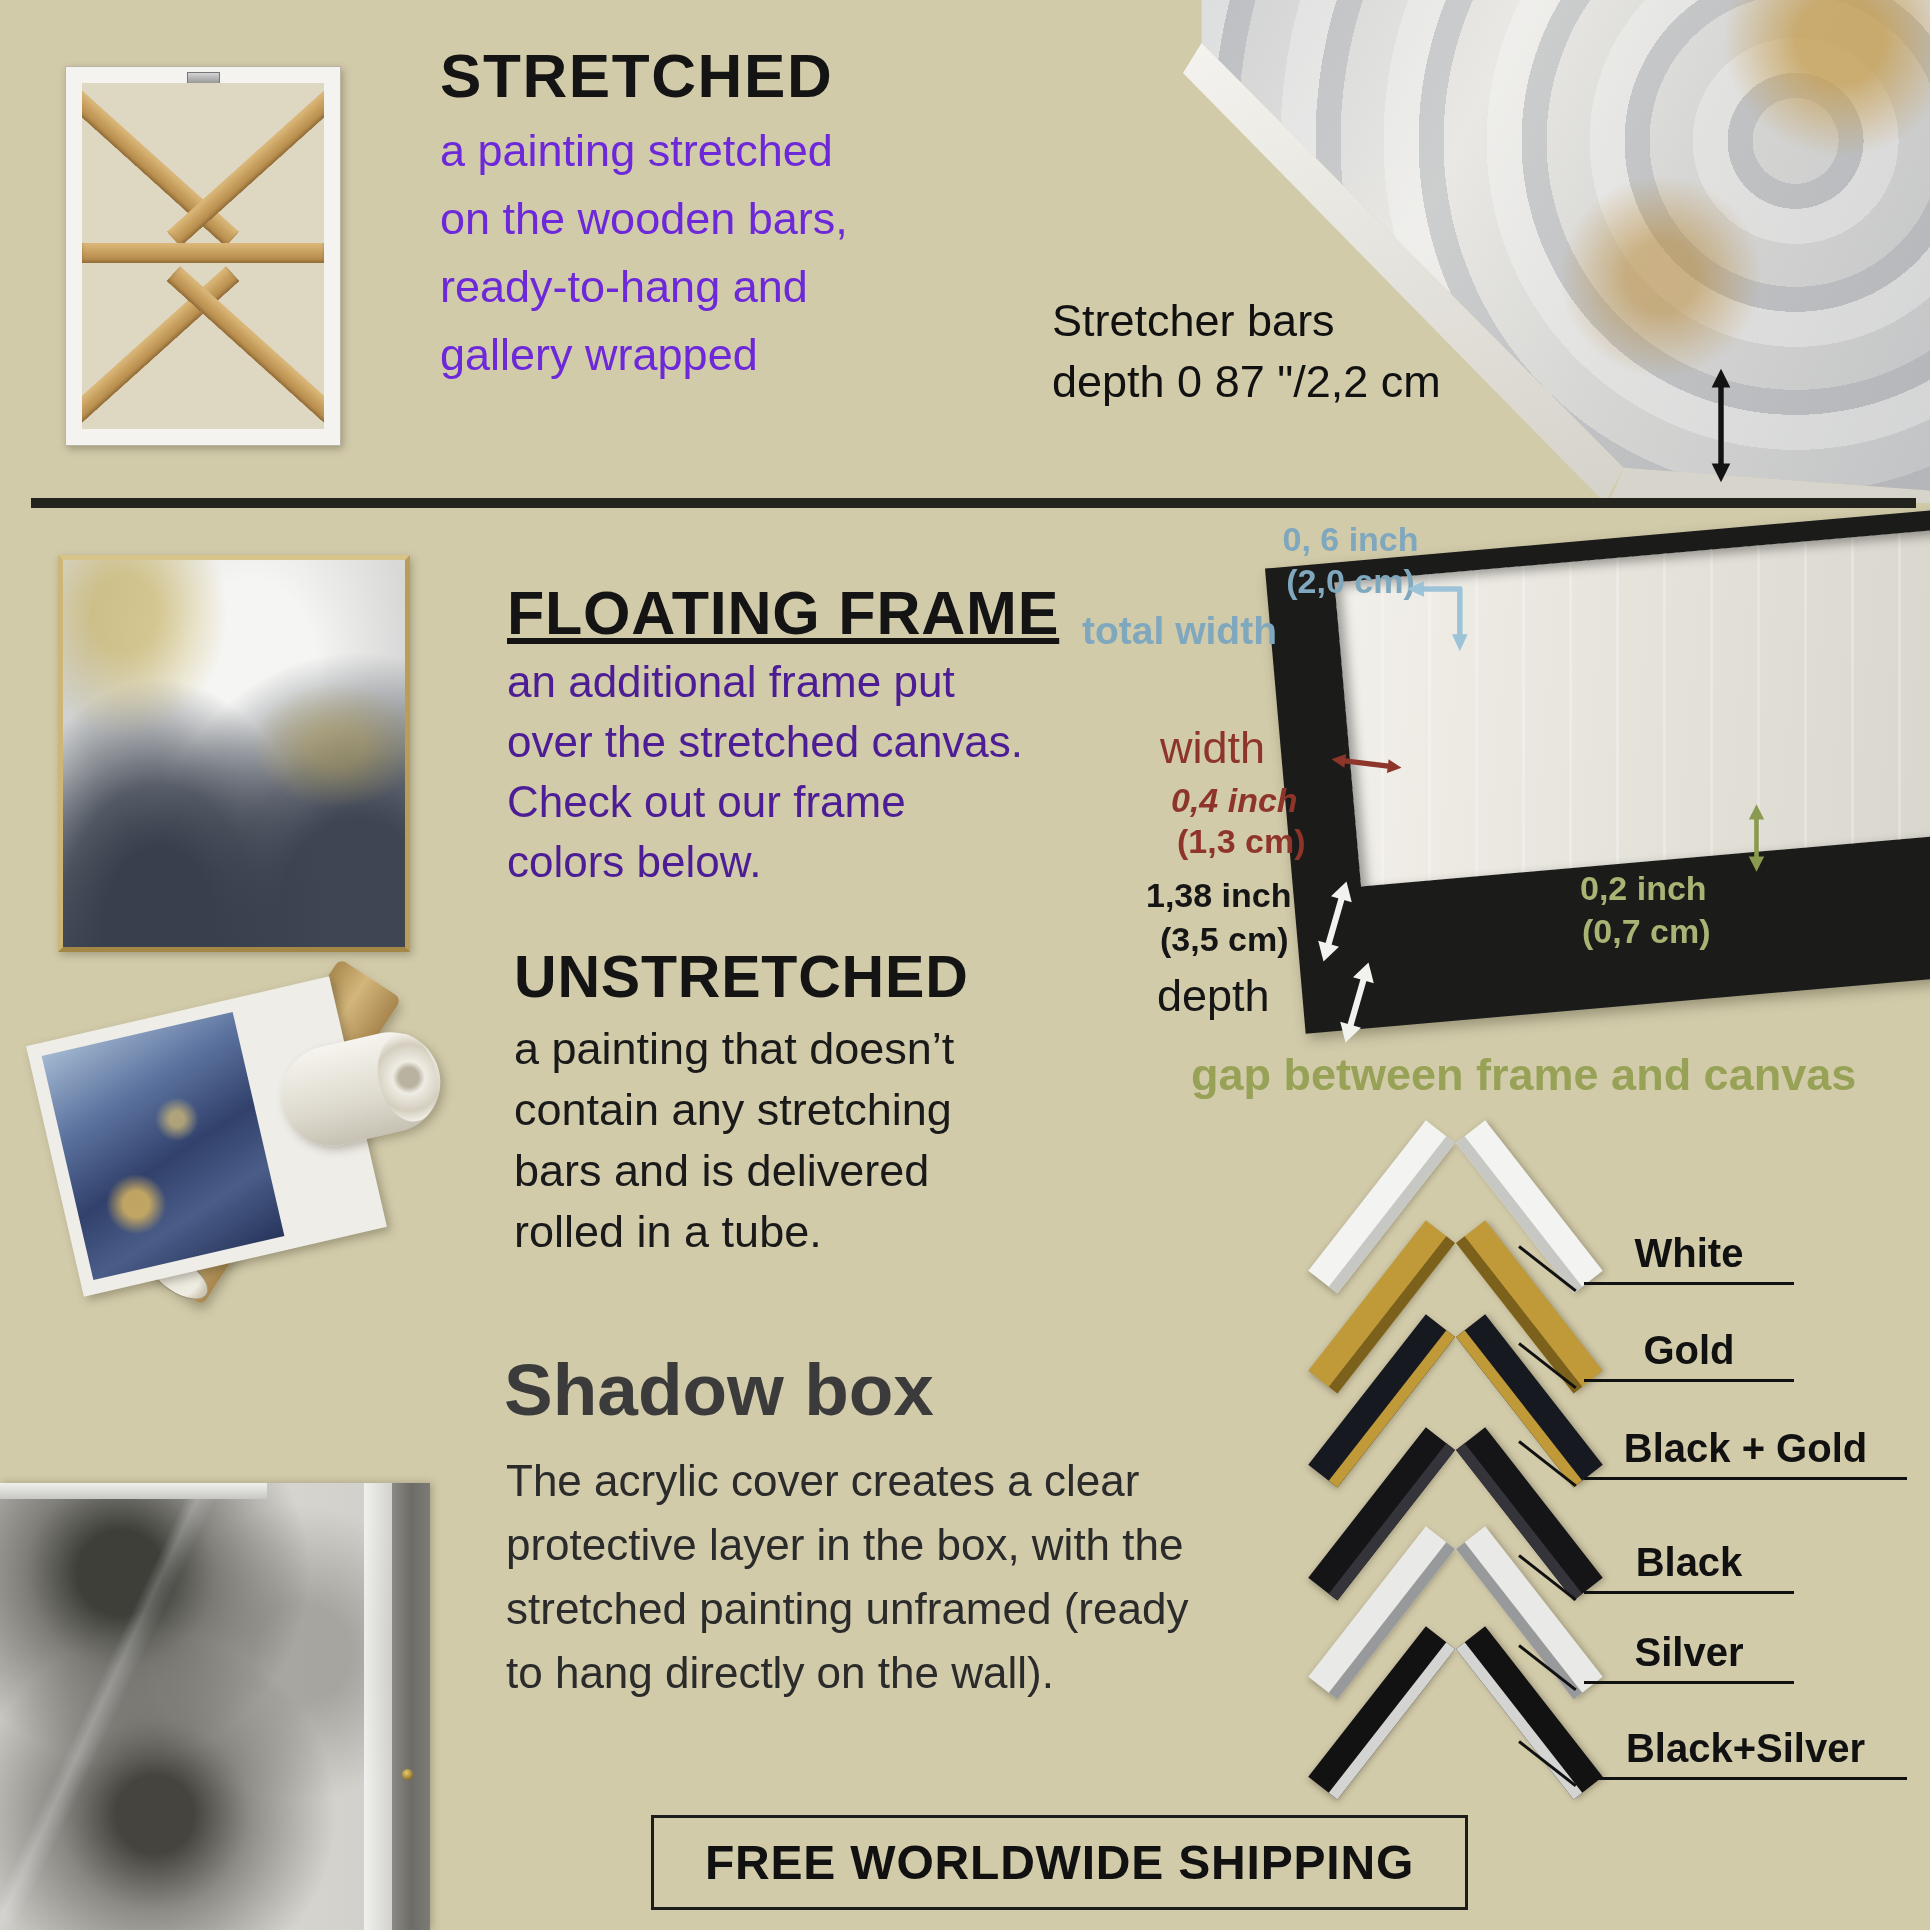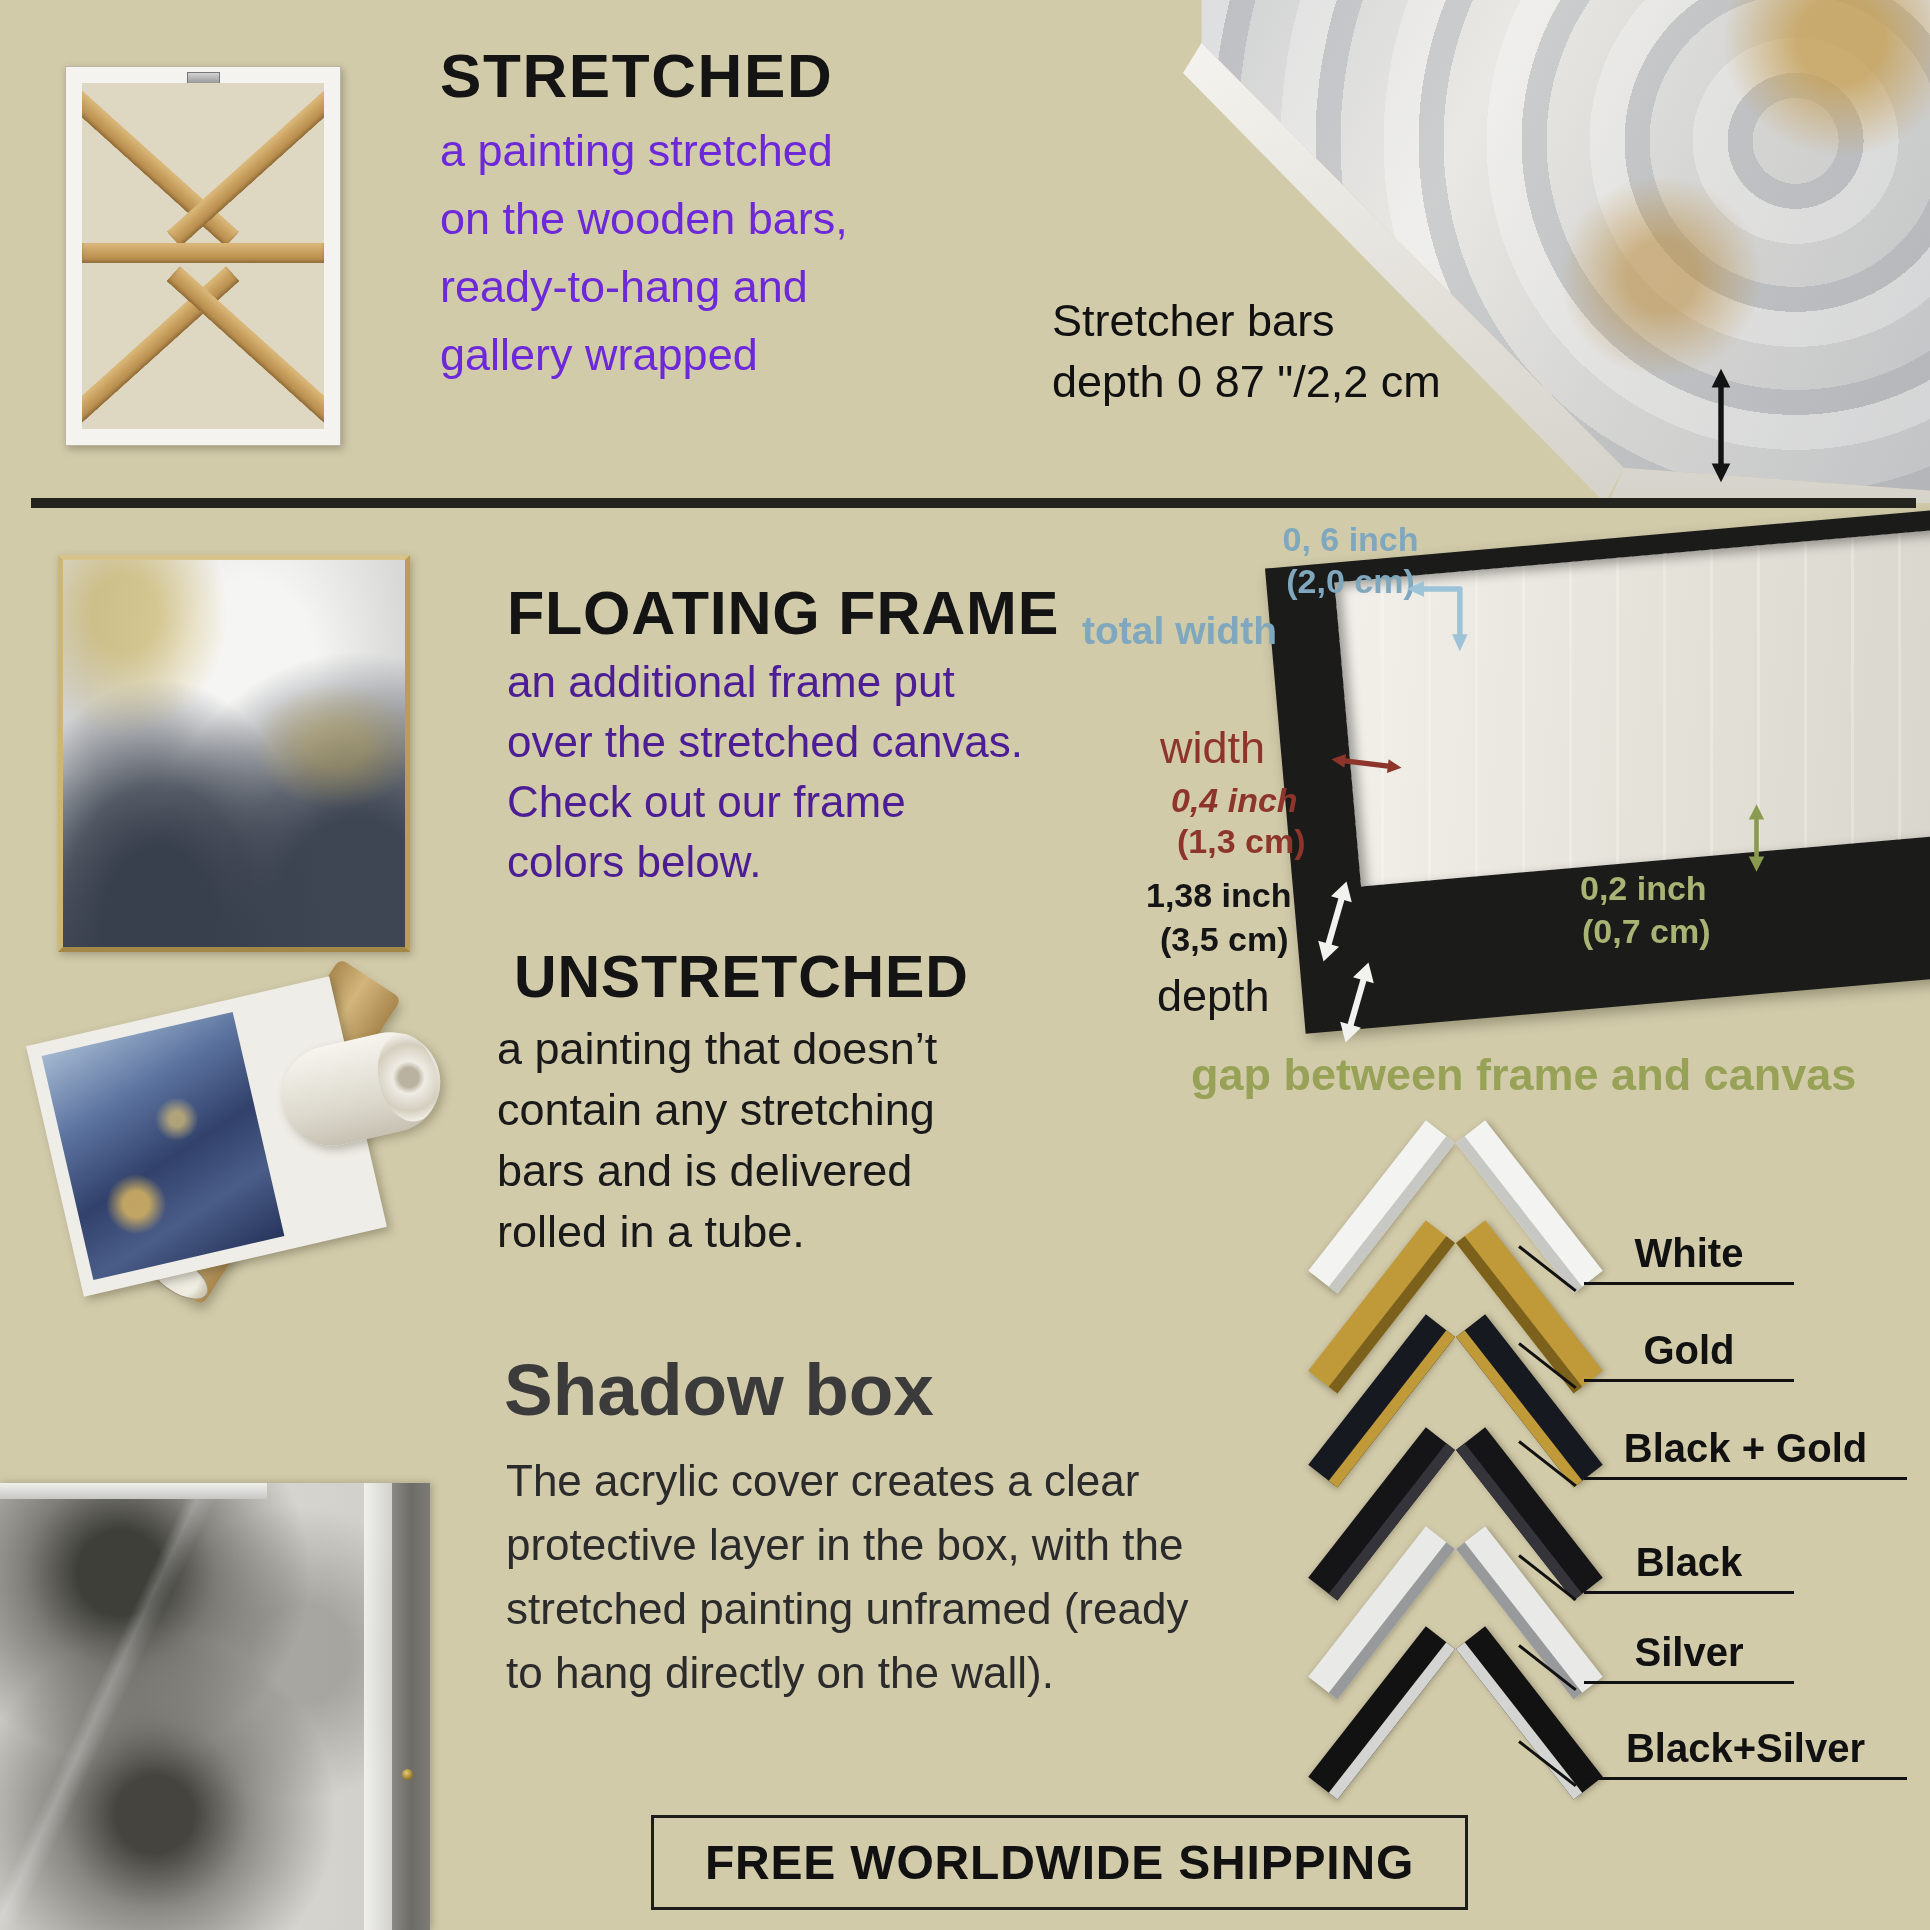--- a/index.html
+++ b/index.html
@@ -176,21 +176,21 @@
     <polygon class="fill-black" points="18,148 6,124 30,124"></polygon>
   </svg>
 
   <div class="txt note-lines" style="left:1052px; top:290px;">
     <div>Stretcher bars</div>
     <div>depth 0 87 "/2,2 cm</div>
   </div>
 
   <div id="photo-framed" class="photo"></div>
 
-  <div class="txt h-mid" style="left:507px; top:578px; font-size:61px;">FLOATING FRAME</div>
+  <div class="txt h-mid" style="left:507px; top:578px; font-size:61px;text-decoration:underline;">FLOATING FRAME</div>
   <div class="txt body-lines2" style="left:507px; top:652px;">
     <div>an additional frame put</div>
     <div>over the stretched canvas.</div>
     <div>Check out our frame</div>
     <div>colors below.</div>
   </div>
 
   <div id="photo-floater" class="photo">
     <div class="floater-canvas"></div>
   </div>
@@ -243,21 +243,21 @@
     </div>
     <div class="sheet">
       <div class="sheet-art"></div>
     </div>
     <div class="rollcyl">
       <div class="roll-end"></div>
     </div>
   </div>
 
   <div class="txt h-mid" style="left:514px; top:943px;">UNSTRETCHED</div>
-  <div class="txt body-lines3" style="left:497px; top:1018px;">
+  <div class="txt body-lines3" style="left:514px; top:1018px;">
     <div>a painting that doesn’t</div>
     <div>contain any stretching</div>
     <div>bars and is delivered</div>
     <div>rolled in a tube.</div>
   </div>
 
   <div id="photo-shadowbox" class="photo">
     <div class="acrylic-top"></div>
     <div class="acrylic-edge"></div>
     <div class="wall-band"></div>

